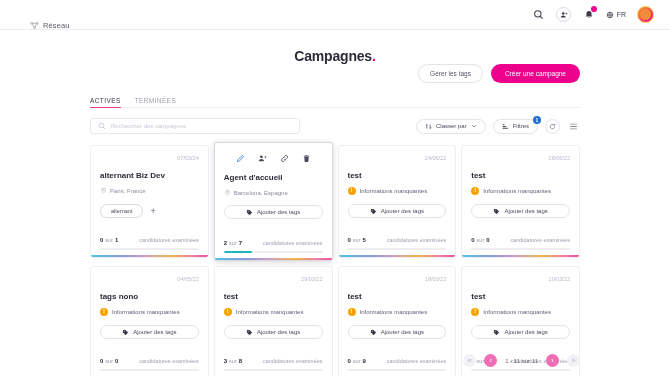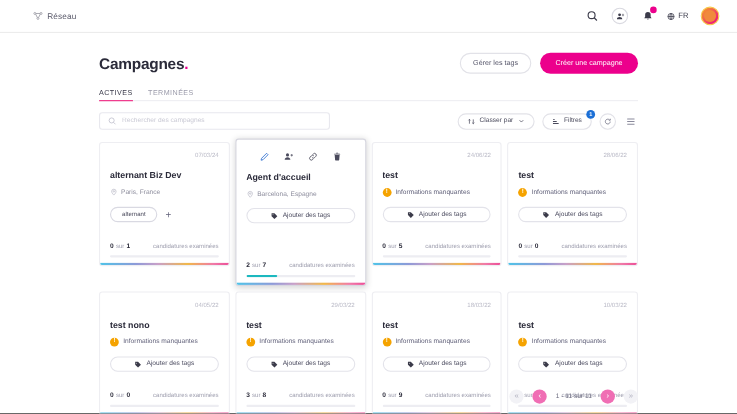--- a/index.html
+++ b/index.html
@@ -20,21 +20,21 @@
     height: 30px;
     background: #ffffff;
     border-bottom: 1px solid #ececec;
     display: flex;
     align-items: center;
     padding: 0 10px 0 30px;
     position: relative;
   }
   .nav-items { display: flex; align-items: center; gap: 18px; height: 30px; }
   .nav-item {
-    display: flex; align-items: center; gap: 4px;
+    display: flex; align-items: flex-end; gap: 4px;
     font-size: 7.5px; color: #5b5b6b;
     height: 30px; position: relative; cursor: pointer;
     letter-spacing: .1px;
   }
   .nav-item.active { color: #2d2d3a; }
   .nav-item.active::after {
     content: ""; position: absolute; left: 0; right: 0; bottom: 0;
     height: 1.5px; background: #ef3d8e;
   }
   .nav-ico { width: 9px; height: 9px; display: inline-block; opacity: .6; }
@@ -58,21 +58,21 @@
   .avatar {
     width: 17px; height: 17px; border-radius: 50%;
     background: linear-gradient(135deg,#f5a623,#ec008c);
     border: 1.5px solid #f7c84a; cursor: pointer;
     display:flex;align-items:center;justify-content:center;
   }
   .avatar-inner{width:11px;height:11px;border-radius:50%;background:#f08a3c;display:block;}
 
   
   .page { padding: 18px 90px 0 90px; position: relative; height: 346px; }
-  .page-head { display: flex; align-items: center; }
+  .page-head { display: flex; align-items: center; flex-direction: column; }
   .page-title {
     font-size: 14px; font-weight: bold; color: #2b2b3a; letter-spacing: -.2px;
   }
   .page-title .dot { color: #ec008c; }
   .head-actions { margin-left: auto; display: flex; align-items: center; gap: 8px; }
   .btn-outline {
     border: 1px solid #e2e2e8; border-radius: 11px; background: #fff;
     font-size: 6.5px; color: #56566a; padding: 5px 11px; cursor: pointer;
     white-space: nowrap;
   }
@@ -133,21 +133,21 @@
     gap: 5px; margin-top: 11px;
   }
   .card {
     background: #fff; border: 1px solid #eeeef2; border-radius: 3px;
     position: relative; padding: 9px 9px 0 9px; height: 113px;
     display: flex; flex-direction: column; overflow: hidden;
   }
   .card.selected {
     border: 1px solid #d7d7e0;
     box-shadow: 0 1px 6px rgba(0,0,0,.16);
-    height: 134px; margin-top: -3px;
+    height: 119px; margin-top: -3px;
   }
   .card-date {
     font-size: 5.5px; color: #b9b9c6; text-align: right; height: 8px;
   }
   .card-actions {
     display: flex; align-items: center; justify-content: center; gap: 13px;
     height: 12px; margin-bottom: 1px;
   }
   .act-ico { width: 9px; height: 9px; cursor: pointer; color: #4a4a5c; display:flex;align-items:center;justify-content:center; }
   .card-title {
@@ -495,21 +495,21 @@
           </div>
           <div class="progress">
               <span style="width:0%"></span>
             </div>
         </div>
         <div class="card-stripe"></div>
       </div>
 
       <div class="card">
         <div class="card-date">04/05/22</div>
-        <div class="card-title">test nono</div>
+        <div class="card-title">tags nono</div>
         <div class="card-warn">
           <span class="warn-ico">!</span>
           <span>Informations manquantes</span>
         </div>
         <button class="btn-tags">
           <span class="tag-ico">
             <svg width="7" height="7" viewBox="0 0 16 16" fill="currentColor">
                 <path d="M2 2h6l6 6-6 6-6-6z"></path>
                 <circle cx="5" cy="5" r="1" fill="#fff"></circle>
               </svg>

